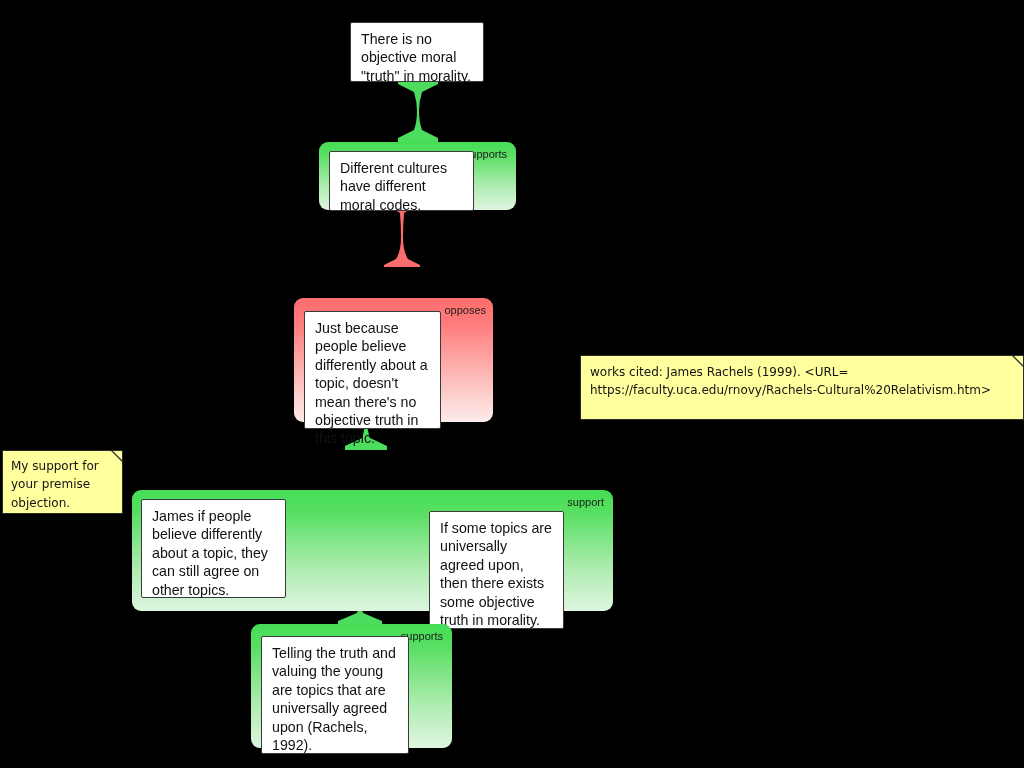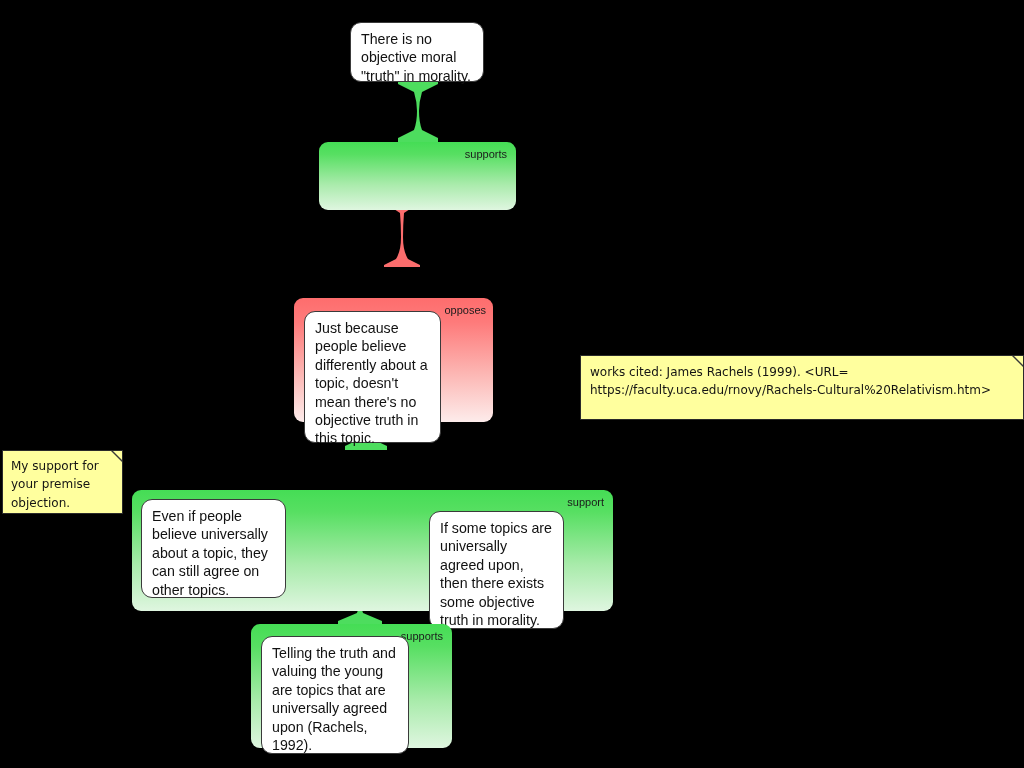--- a/index.html
+++ b/index.html
@@ -51,21 +51,21 @@
     font-family: "Liberation Sans", sans-serif;
     white-space: nowrap;
     letter-spacing: 0px;
   }
 
   
   .card {
     position: absolute;
     background: #ffffff;
     border: 1.5px solid #3a3a3a;
-    border-radius: 11px;
+    border-radius: 2px;
     box-sizing: border-box;
     padding: 7px 9px 6px 10px;
     font-size: 14.2px;
     line-height: 18.4px;
     color: #111111;
     font-family: "Liberation Sans", sans-serif;
   }
 
   
   .card.root {
@@ -131,31 +131,32 @@
   <div class="connector" style="left:336px; top:563px;">
     <svg width="48" height="62" viewBox="0 0 48 62">
       <path d="M18 0 L30 0 L30 4 L26 12 Q24 22 24 31 Q24 42 27 50 L46 58 L46 62 L2 62 L2 58 L21 50 Q24 42 24 31 Q24 22 22 12 L18 4 Z" fill="#4ddd5e"></path>
     </svg>
   </div>
 
   <div class="card root" style="left:350px; top:22px; width:134px; height:60px;">There is no objective moral "truth" in morality.</div>
 
   <div class="group green" style="left:319px; top:142px; width:197px; height:68px;">
     <span class="group-label" style="right:9px;">supports</span>
+    <div class="card" style="left:10px; top:9px; width:145px; height:60px;">Different cultures have different moral codes.</div>
   </div>
 
   <div class="group red" style="left:294px; top:266px; width:199px; height:124px;">
     <span class="group-label" style="right:7px;">opposes</span>
-    <div class="card" style="left:10px; top:13px; width:137px; height:132px;">Just because people believe differently about a topic, doesn't mean there's no objective truth in this topic.</div>
+    <div class="card" style="left:10px; top:13px; width:137px; height:118px;">Just because people believe differently about a topic, doesn't mean there's no objective truth in this topic.</div>
   </div>
 
   <div class="group green" style="left:132px; top:446px; width:481px; height:121px;margin-top:44px;">
     <span class="group-label" style="right:9px;">support</span>
 
-    <div class="card" style="left:9px; top:9px; width:145px; height:99px;">Even if people believe universally about a topic, they can still agree on other topics.</div>
+    <div class="card" style="left:9px; top:9px; width:145px; height:99px;">James if people believe differently about a topic, they can still agree on other topics.</div>
 
 
     <div class="card" style="left:297px; top:21px; width:135px; height:118px;">If some topics are universally agreed upon, then there exists some objective truth in morality.</div>
   </div>
 
   <div class="group green" style="left:251px; top:624px; width:201px; height:124px;">
     <span class="group-label" style="right:9px;">supports</span>
     <div class="card" style="left:10px; top:12px; width:148px; height:118px;">Telling the truth and valuing the young are topics that are universally agreed upon (Rachels, 1992).</div>
   </div>
 

